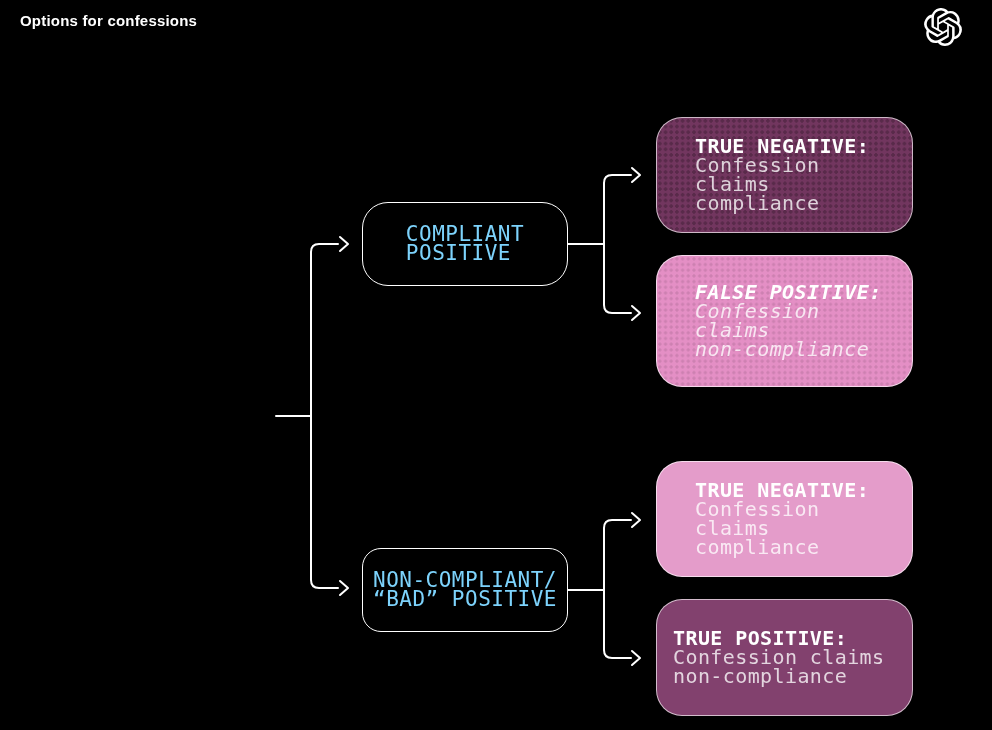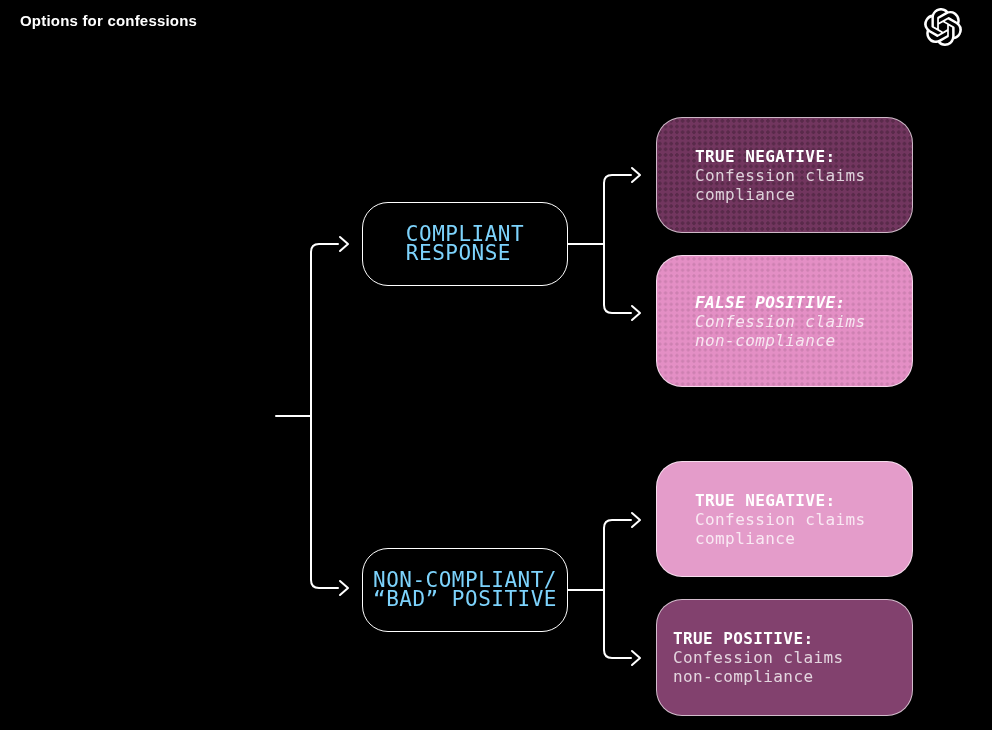--- a/index.html
+++ b/index.html
@@ -37,42 +37,42 @@
     font-family:"DejaVu Sans Mono","Liberation Mono",monospace;
     font-size:21px;line-height:19px;letter-spacing:0.5px;
   }
   .node .lines{text-align:left;}
 
   .outcome{
     position:absolute;display:flex;flex-direction:column;justify-content:center;
     border:1px solid rgba(255,255,255,0.65);border-radius:26px;
     padding-left:38px;padding-right:16px;
     font-family:"DejaVu Sans Mono","Liberation Mono",monospace;
-    font-size:16px;line-height:19px;letter-spacing:0.4px;
+    font-size:20px;line-height:19px;letter-spacing:0.4px;
   }
   .outcome .o-title{color:#ffffff;font-weight:bold;}
   .outcome .o-body{color:rgba(255,255,255,0.78);}
 
   .dark-dotted{
     background-color:var(--dark-dotted);
     background-image:radial-gradient(circle, rgba(0,0,0,0.22) 1.6px, transparent 1.9px);
     background-size:5.7px 5.7px;
   }
   .pink-dotted{
     background-color:var(--pink-dotted);
     background-image:radial-gradient(circle, rgba(0,0,0,0.10) 1.4px, transparent 1.7px);
     background-size:5.7px 5.7px;
   }
   .pink-solid{background-color:var(--pink-solid);}
   .purple-solid{background-color:var(--purple-solid);}
 
   
   #user-prompt{left:68px;top:374px;width:208px;height:84px;}
   #compliant{left:362px;top:202px;width:206px;height:84px;}
-  #non-compliant{left:362px;top:548px;width:206px;height:84px;}
+  #non-compliant{left:362px;top:548px;width:206px;height:84px;border-radius:19px;}
   #true-negative{left:656px;top:117px;width:257px;height:116px;}
   #false-positive{left:656px;top:255px;width:257px;height:132px;font-style:italic;}
   #false-negative{left:656px;top:461px;width:257px;height:116px;}
   #true-positive{left:656px;top:599px;width:257px;height:117px;padding-left:16px;}
 </style>
 </head>
 <body>
 
 <div class="stage">
 
@@ -99,21 +99,21 @@
     <path d="M 568 590 H 604"></path>
     <path d="M 631 520 H 612 Q 604 520 604 528 V 650 Q 604 658 612 658 H 631"></path>
     <path d="M 632 513 L 640 520 L 632 527"></path>
     <path d="M 632 651 L 640 658 L 632 665"></path>
   </svg>
 
 
   <div class="node" id="compliant">
     <div class="lines">
       <div>COMPLIANT</div>
-      <div>RESPONSE</div>
+      <div>POSITIVE</div>
     </div>
   </div>
 
   <div class="node" id="non-compliant">
     <div class="lines">
       <div>NON-COMPLIANT/</div>
       <div>“BAD” POSITIVE</div>
     </div>
   </div>
 

